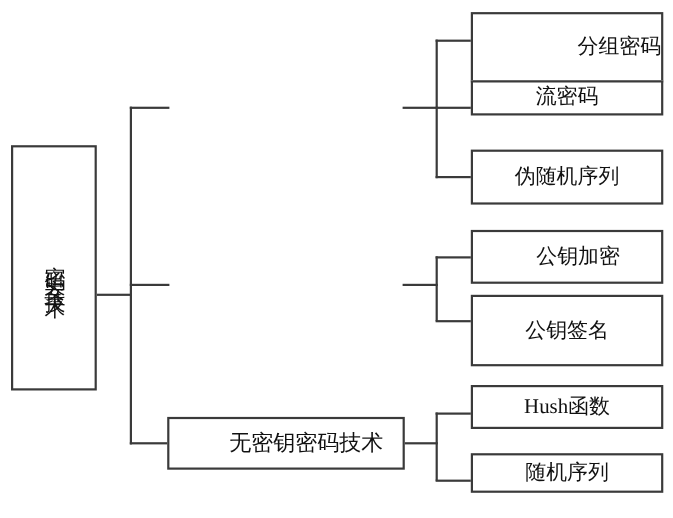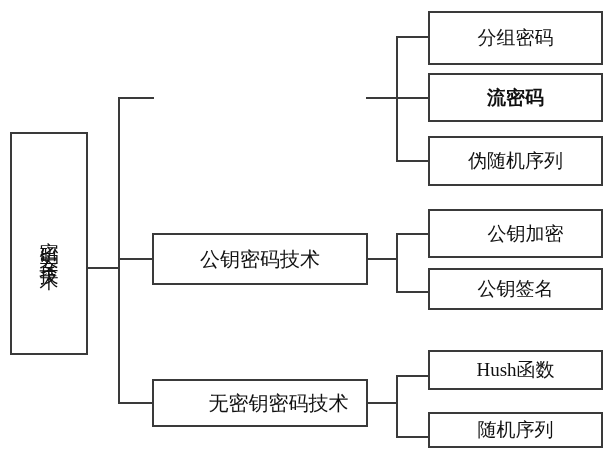--- a/index.html
+++ b/index.html
@@ -58,25 +58,25 @@
   #node-sym   { top: 72px; }
   #node-pub   { top: 233px; }
   #node-keyless { top: 379px; height: 48px; padding-left: 37px; }
 
   
   .node-l3 {
     left: 428px;
     width: 175px;
     font-size: 19px;
   }
-  #leaf-block  { top: 11px;  height: 54px; }
-  #leaf-stream { top: 73px;  height: 49px; font-weight: bold; }
+  #leaf-block  { top: 11px;  height: 64px; justify-content: flex-end; }
+  #leaf-stream { top: 73px;  height: 32px; }
   #leaf-prng   { top: 136px; height: 50px; }
   #leaf-pkenc  { top: 209px; height: 49px; padding-left: 20px; }
-  #leaf-pksig  { top: 268px; height: 42px; }
+  #leaf-pksig  { top: 268px; height: 65px; }
   #leaf-hush   { top: 350px; height: 40px; }
   #leaf-rand   { top: 412px; height: 36px; }
 
   
   .line {
     position: absolute;
     background: #3a3a3a;
     z-index: 1;
   }
   .h { height: 2px; }
@@ -108,23 +108,20 @@
   <div class="line h" style="left:366px; top:402px; width:32px;"></div>
   <div class="line v" style="left:396px; top:375px; height:62px;"></div>
   <div class="line h" style="left:396px; top:375px; width:34px;"></div>
   <div class="line h" style="left:396px; top:436px; width:34px;"></div>
 
   <div class="node" id="node-root">
     <span class="node-label">密码安全技术</span>
   </div>
 
 
-  <div class="node node-l2" id="node-pub">
-    <span class="node-label">公钥密码技术</span>
-  </div>
 
   <div class="node node-l2" id="node-keyless">
     <span class="node-label">无密钥密码技术</span>
   </div>
 
   <div class="node node-l3" id="leaf-block">
     <span class="node-label">分组密码</span>
   </div>
 
   <div class="node node-l3" id="leaf-stream">

